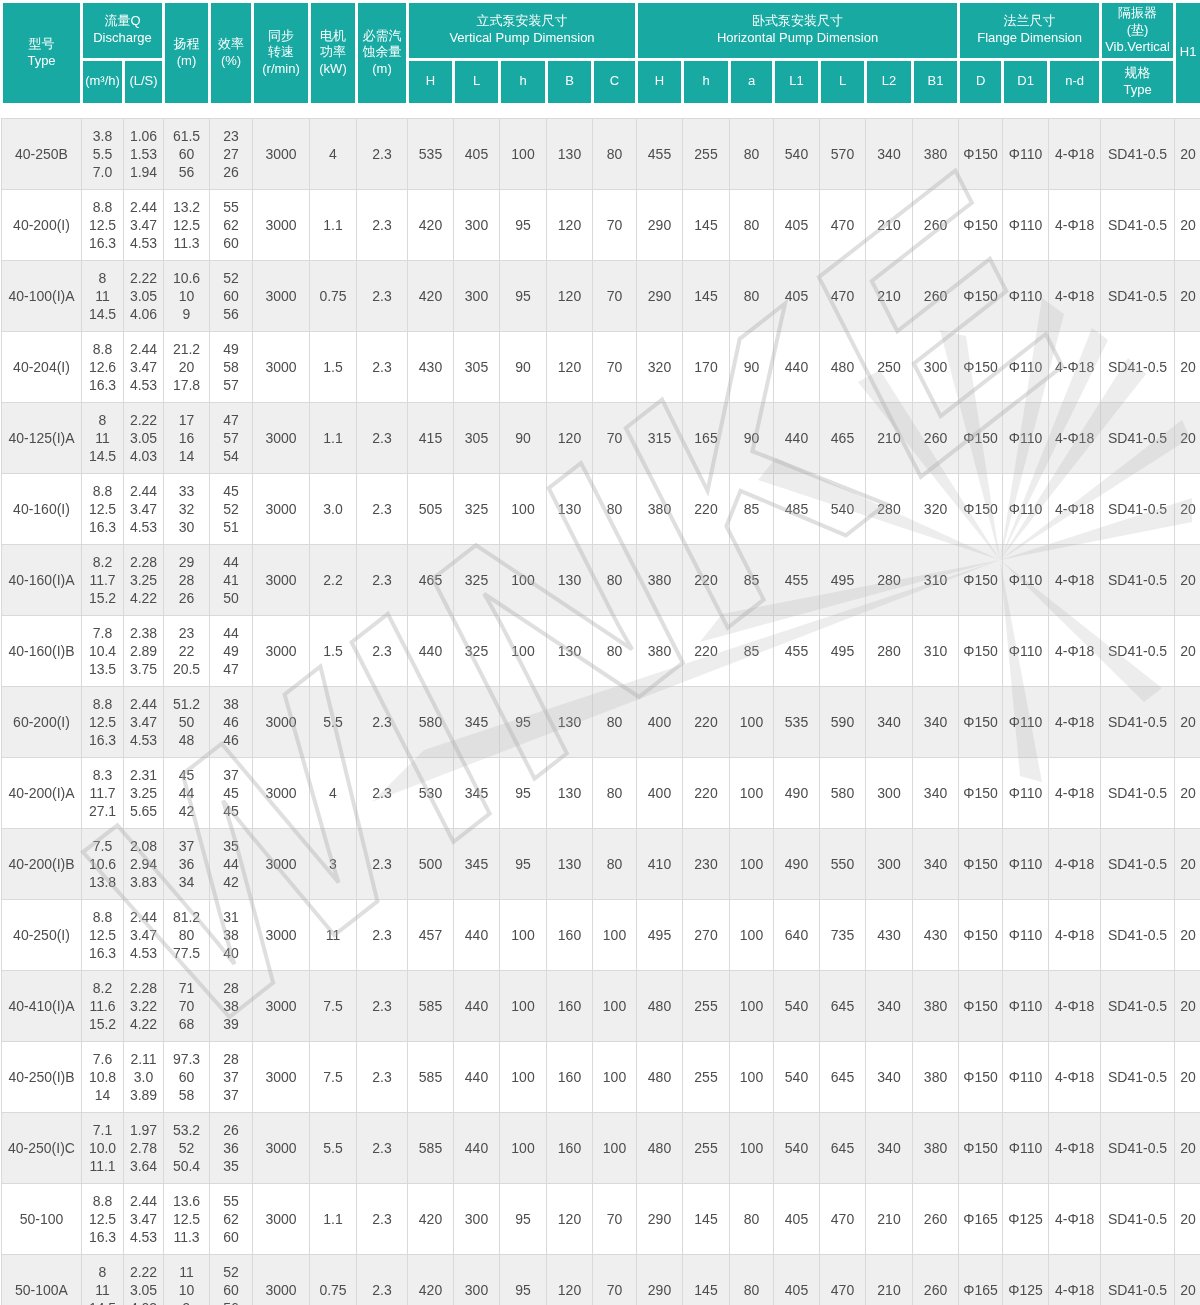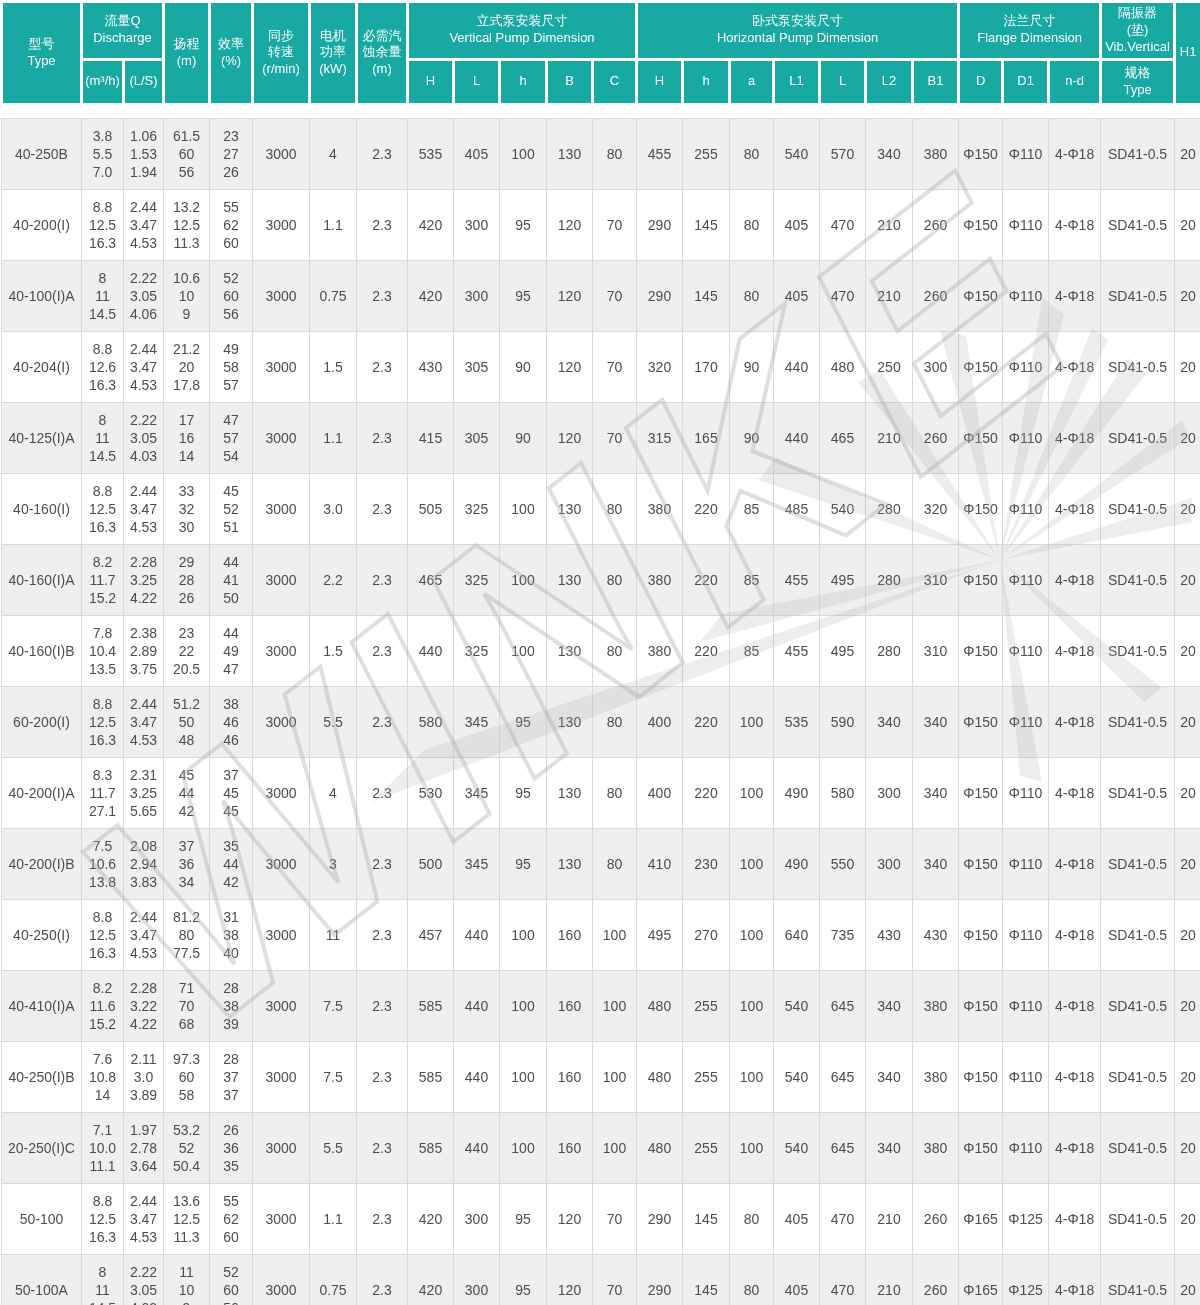--- a/index.html
+++ b/index.html
@@ -632,21 +632,21 @@
           <td>645</td>
           <td>340</td>
           <td>380</td>
           <td>Φ150</td>
           <td>Φ110</td>
           <td>4-Φ18</td>
           <td>SD41-0.5</td>
           <td>20</td>
         </tr>
         <tr class="stripe">
-          <td>20-250(I)C</td>
+          <td>40-250(I)C</td>
           <td>7.1
 10.0
 11.1</td>
           <td>1.97
 2.78
 3.64</td>
           <td>53.2
 52
 50.4</td>
           <td>26

